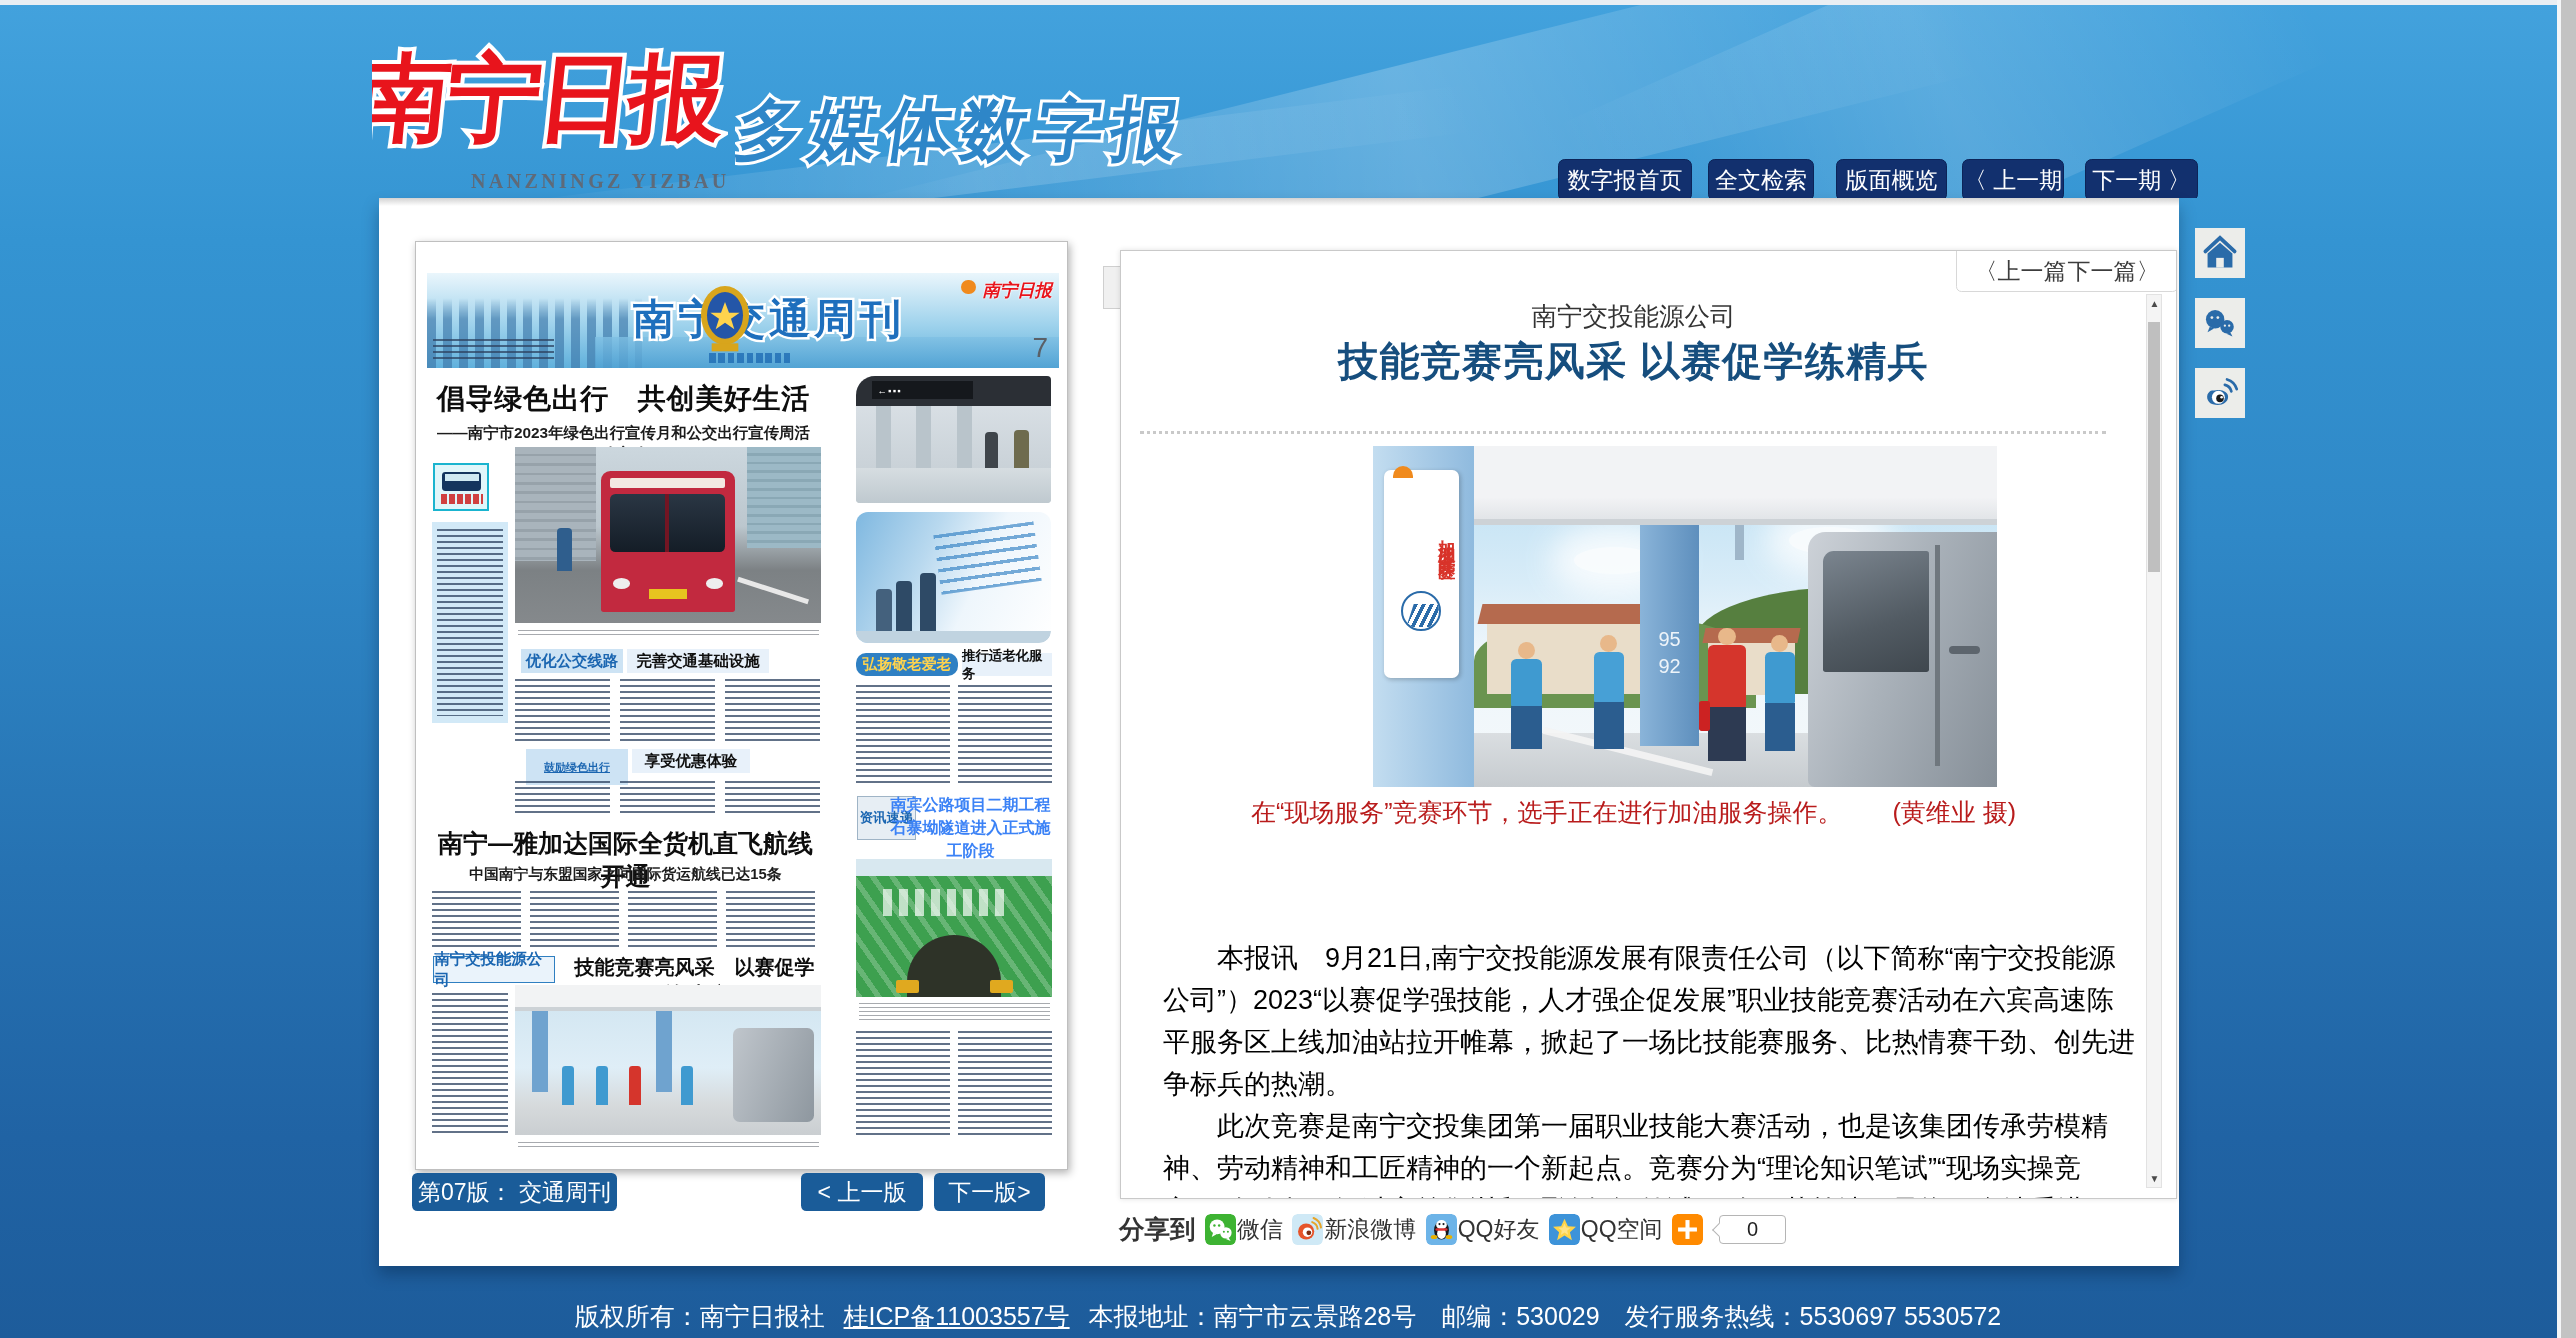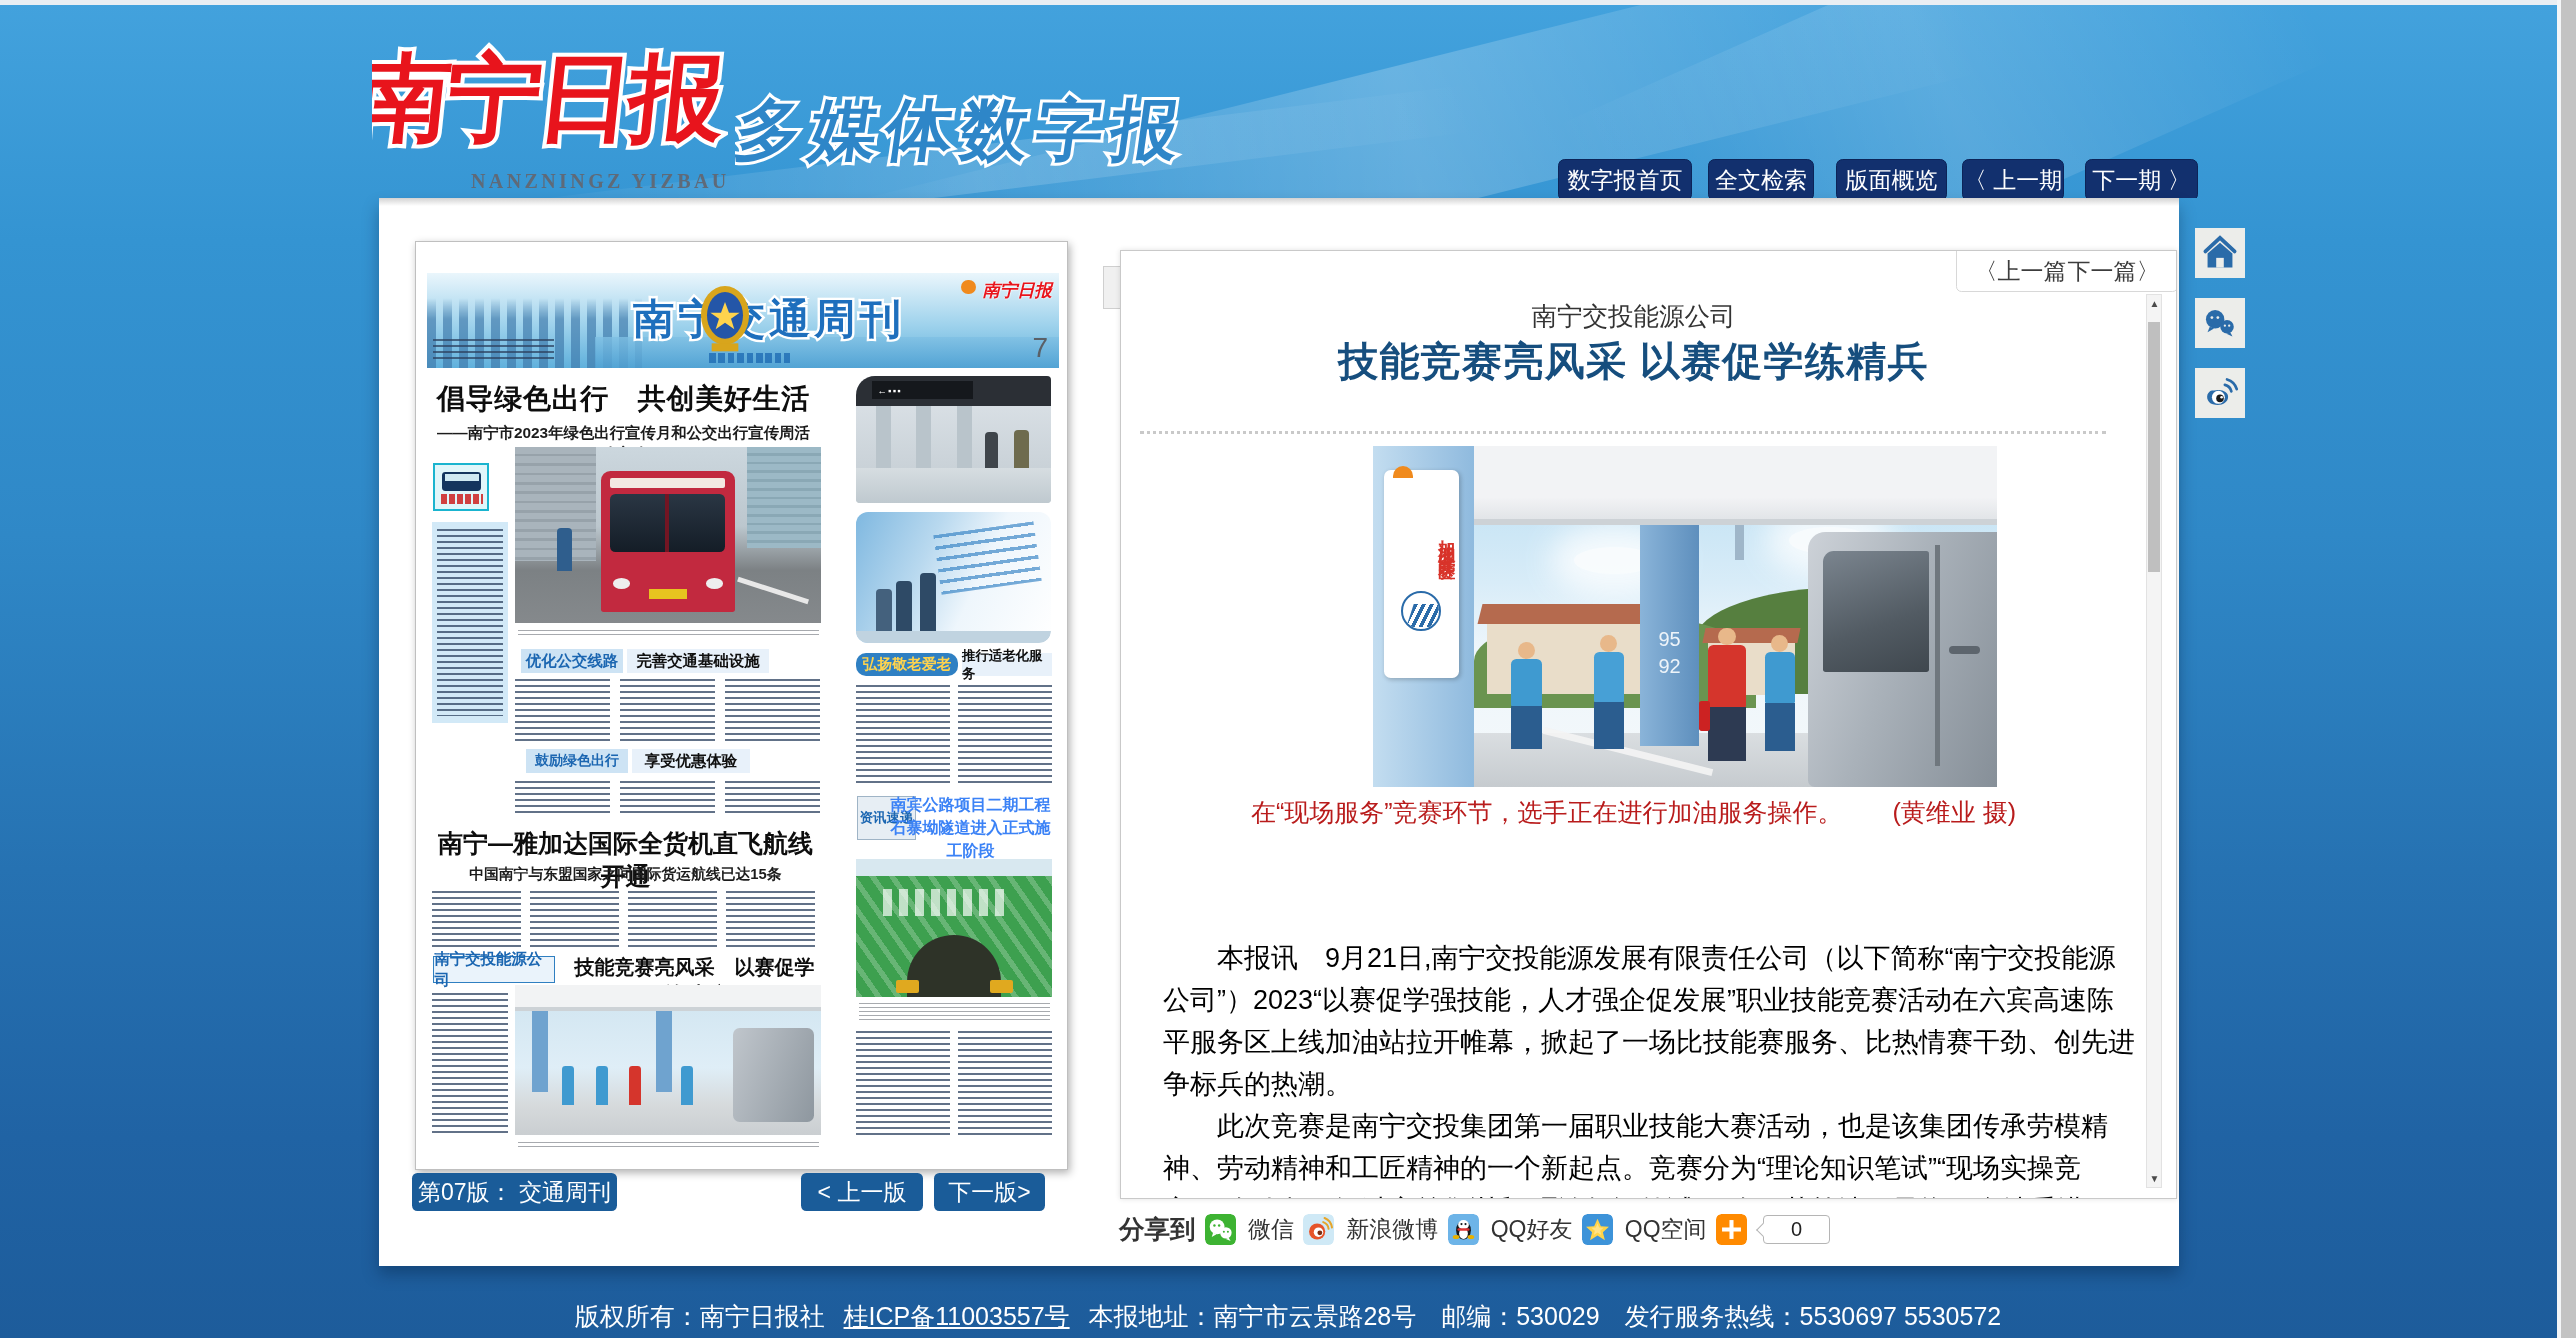--- a/index.html
+++ b/index.html
@@ -169,21 +169,21 @@
   .art-caption { left:0; top:545px; width:1025px; text-align:center; font-size:25px; color:#b91c1c; }
   .art-body { left:42px; top:686px; width:973px; font-size:27px; line-height:42px; color:#000; }
   .art-body p { text-indent:2em; }
   .art-scroll { left:1025px; top:43px; width:16px; height:894px; background:#f4f4f4; border:0.7px solid #e2e2e2; }
   .sc-btn { left:0; width:14.8px; height:17.4px; color:#4a4a4a; font-size:10px; text-align:center; line-height:17.4px; cursor:pointer; }
   .sc-thumb { left:1.3px; top:27px; width:12px; height:250px; background:#bfbfbf; cursor:pointer; }
 
   
   .share { left:1119px; top:1212px; height:35px; display:flex; align-items:center; gap:9.4px; }
   .share-label { font-size:25.5px; font-weight:bold; color:#333; }
-  .share-item { display:flex; align-items:center; gap:12px; cursor:pointer; }
+  .share-item { display:flex; align-items:center; gap:1px; cursor:pointer; }
   .share-item span { font-size:23px; color:#333; }
   .share-ico { width:31px; height:31px; border-radius:5.4px; display:block; }
   .share-count { position:relative; width:67px; height:29.5px; background:#fff; border:0.7px solid #b5b5b5;
                  border-radius:4px; display:flex; align-items:center; justify-content:center;
                  font-size:20px; color:#222; margin-left:6.7px; }
   .share-count::before { content:""; position:absolute; left:-6px; top:9.4px; width:9.4px; height:9.4px;
                  background:#fff; border-left:0.7px solid #b5b5b5; border-bottom:0.7px solid #b5b5b5; transform:rotate(45deg); }
 
   
   .side-ico { left:2195px; width:50px; height:50px; background:#ecedea; cursor:pointer;
@@ -287,21 +287,21 @@
     </div>
     <div class="abs ts-caption st-g" style="left:102px; top:388px; width:301px;"></div>
 
     <div class="abs chip chipA" style="left:105px; top:407px; width:102px; height:24px; font-size:15.4px;">优化公交线路</div>
     <div class="abs chip chipB" style="left:211px; top:407px; width:142px; height:24px; font-size:15.4px;">完善交通基础设施</div>
 
     <div class="abs st" style="left:99px; top:437px; width:95px; height:62px;"></div>
     <div class="abs st" style="left:204px; top:437px; width:95px; height:62px;"></div>
     <div class="abs st" style="left:309px; top:437px; width:95px; height:62px;"></div>
 
-    <div class="abs chip chipA" style="left:110px; top:507px; width:102px; height:24px; font-size:14px;">鼓励绿色出行</div>
+    <div class="abs chip chipA" style="left:110px; top:507px; width:102px; height:36px; font-size:11px;text-decoration:underline;">鼓励绿色出行</div>
     <div class="abs chip chipB" style="left:216px; top:507px; width:118px; height:24px; font-size:15.4px;">享受优惠体验</div>
 
     <div class="abs st" style="left:99px; top:539px; width:95px; height:35px;"></div>
     <div class="abs st" style="left:204px; top:539px; width:95px; height:35px;"></div>
     <div class="abs st" style="left:309px; top:539px; width:95px; height:35px;"></div>
 
     <div class="abs ts-h2">南宁—雅加达国际全货机直飞航线开通</div>
     <div class="abs ts-sub2">中国南宁与东盟国家之间国际货运航线已达15条</div>
 
     <div class="abs st" style="left:16px; top:649px; width:89px; height:56px;"></div>

